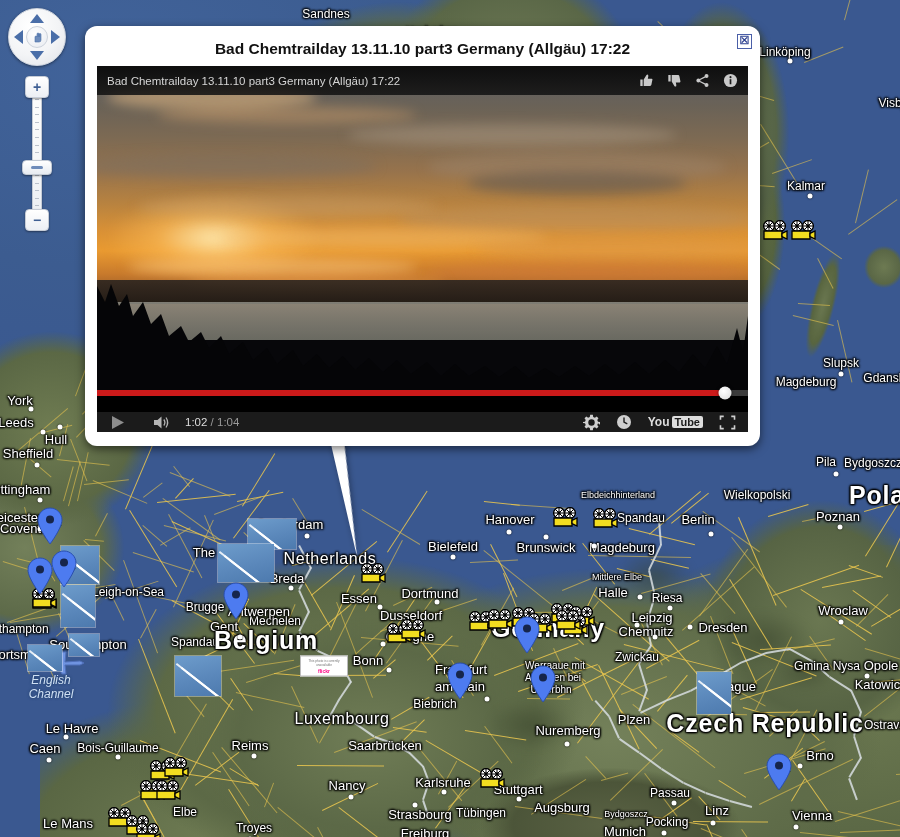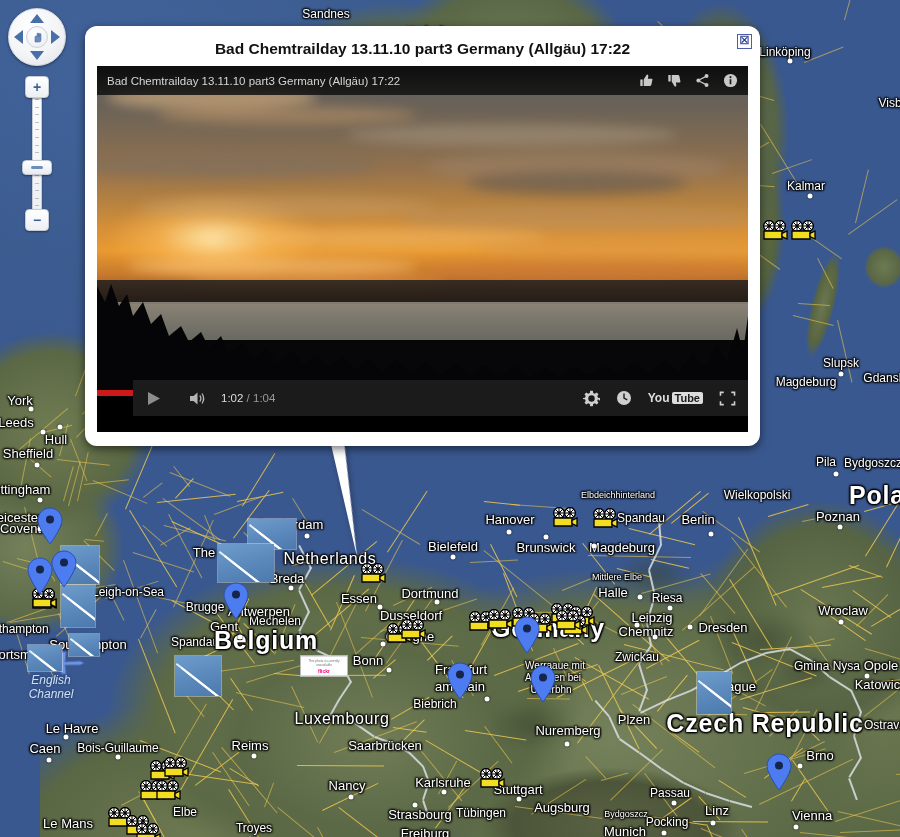--- a/index.html
+++ b/index.html
@@ -196,22 +196,22 @@
   .cloud{position:absolute;border-radius:50%;filter:blur(6px);}
   .hill{position:absolute;left:0;right:0;background:#1b1a18;}
   .lake{position:absolute;background:linear-gradient(#8e8d84,#6f7169);opacity:.85;}
   .trees{position:absolute;left:0;right:0;bottom:0;height:120px;}
   .progress-wrap{position:absolute;left:0;right:0;bottom:36px;height:6px;background:#3b3b3b;z-index:7;cursor:pointer;}
   .progress-played{position:absolute;left:0;top:0;bottom:0;background:#cc1a1a;}
   .progress-knob{position:absolute;top:50%;width:13px;height:13px;border-radius:50%;
     background:radial-gradient(circle at 40% 35%,#fff,#d8d8d8);transform:translate(-50%,-50%);
     box-shadow:0 0 3px rgba(0,0,0,.7);}
   .controls{
-    position:absolute;left:0;right:0;bottom:16px;height:36px;background:#1b1b1b;
-    display:flex;align-items:center;padding:0 12px;z-index:7;margin-left:36px;
+    position:absolute;left:0;right:0;bottom:0;height:20px;background:#1b1b1b;
+    display:flex;align-items:center;padding:0 12px;z-index:7;
   }
   .ctl{display:flex;align-items:center;cursor:pointer;}
   .ctl svg{display:block;}
   .time{color:#ddd;font-size:11.5px;margin-left:14px;font-family:"Liberation Sans",sans-serif;}
   .time .total{color:#9a9a9a;}
   .ctl-right{margin-left:auto;display:flex;align-items:center;gap:16px;}
   .yt-logo{display:flex;align-items:center;gap:2px;}
   .yt-you{color:#ddd;font-size:12px;font-weight:bold;font-family:"Liberation Sans",sans-serif;}
   .yt-tube{background:#ddd;color:#1b1b1b;font-size:11px;font-weight:bold;padding:0 3px;border-radius:2px;
     font-family:"Liberation Sans",sans-serif;}

